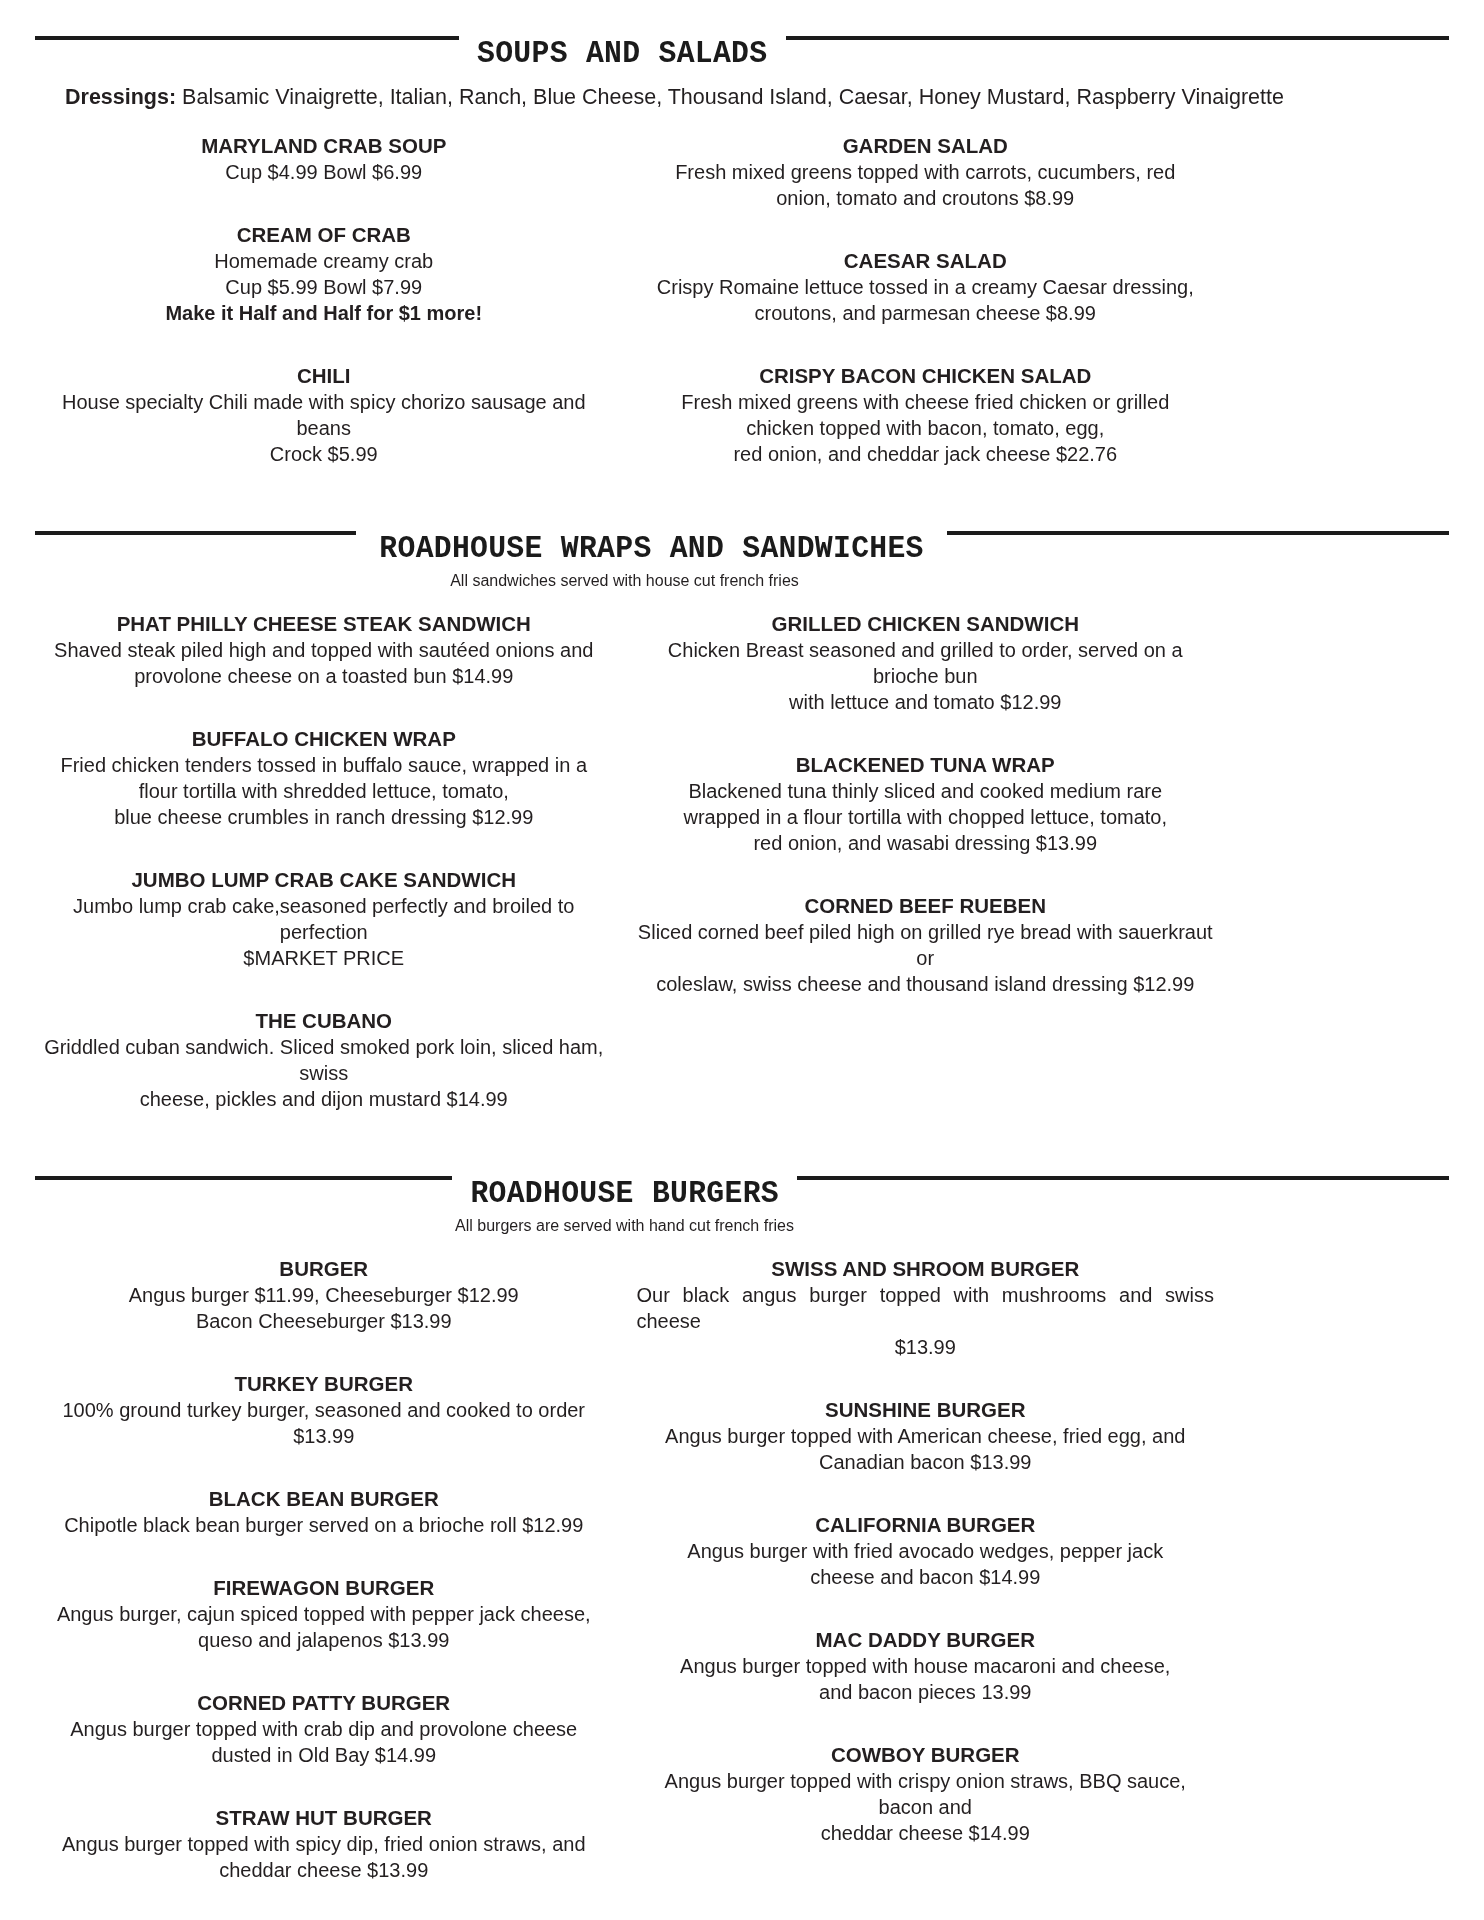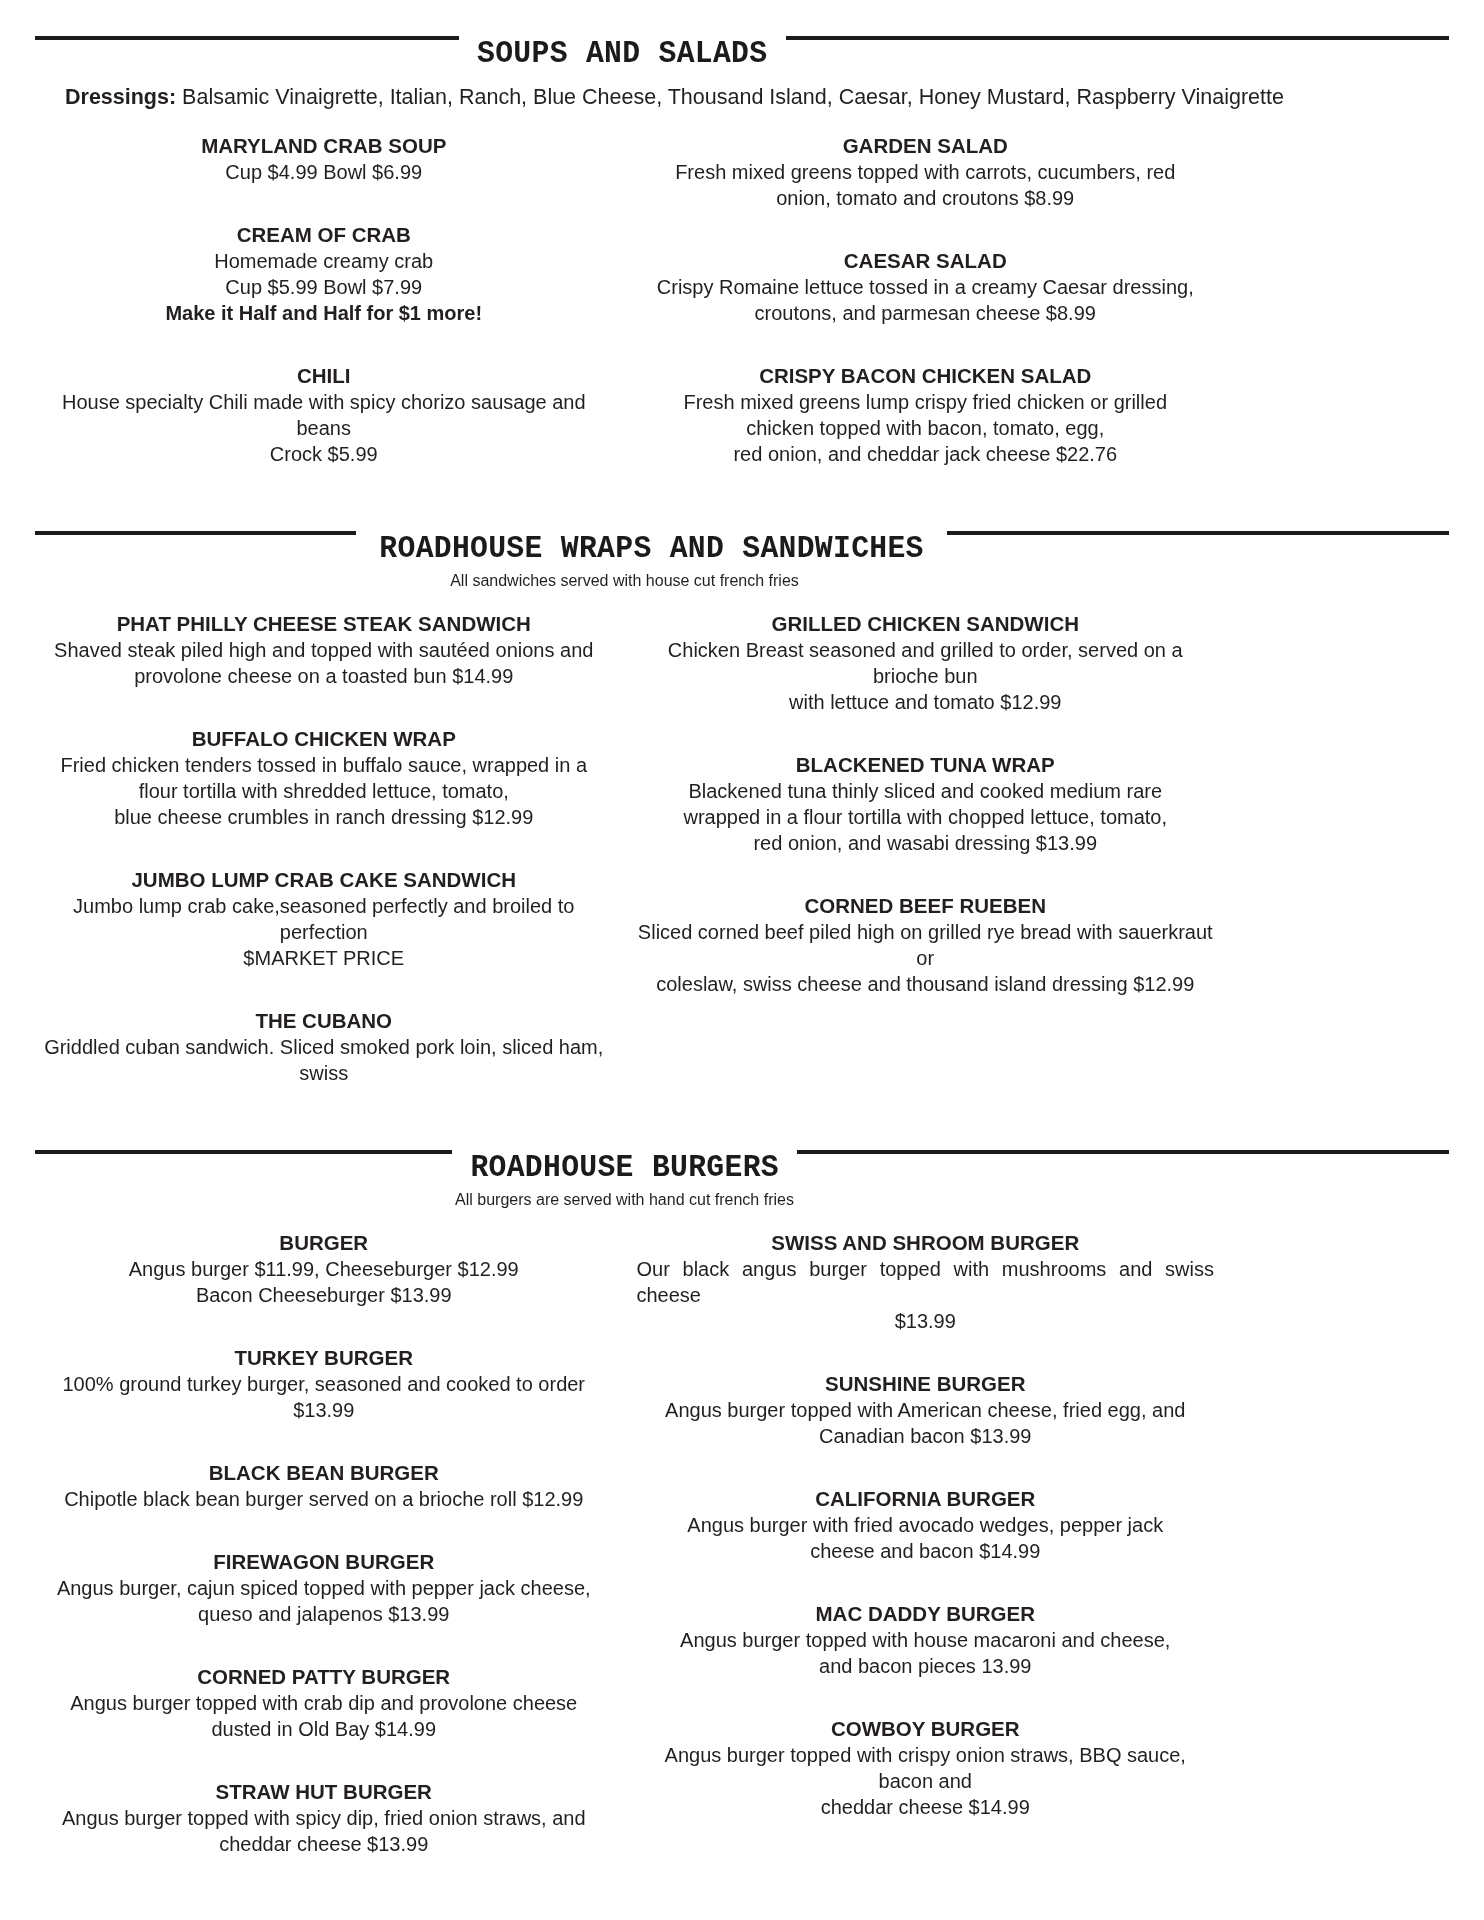--- a/index.html
+++ b/index.html
@@ -93,21 +93,21 @@
           <div class="item">
             <div class="item-name">CAESAR SALAD</div>
             <div class="item-desc">
               <div class="item-line">Crispy Romaine lettuce tossed in a creamy Caesar dressing,</div>
               <div class="item-line">croutons, and parmesan cheese $8.99</div>
             </div>
           </div>
           <div class="item">
             <div class="item-name">CRISPY BACON CHICKEN SALAD</div>
             <div class="item-desc">
-              <div class="item-line">Fresh mixed greens lump crispy fried chicken or grilled</div>
+              <div class="item-line">Fresh mixed greens with cheese fried chicken or grilled</div>
               <div class="item-line">chicken topped with bacon, tomato, egg,</div>
               <div class="item-line">red onion, and cheddar jack cheese $22.76</div>
             </div>
           </div>
         </div>
       </div>
   </section>
 
   <section class="menu-section">
     <div class="spacer-sm"></div>
@@ -138,20 +138,21 @@
             <div class="item-name">JUMBO LUMP CRAB CAKE SANDWICH</div>
             <div class="item-desc">
               <div class="item-line">Jumbo lump crab cake,seasoned perfectly and broiled to perfection</div>
               <div class="item-line">$MARKET PRICE</div>
             </div>
           </div>
           <div class="item">
             <div class="item-name">THE CUBANO</div>
             <div class="item-desc">
               <div class="item-line">Griddled cuban sandwich. Sliced smoked pork loin, sliced ham, swiss</div>
+              <div class="item-line">cheese, pickles and dijon mustard $14.99</div>
             </div>
           </div>
         </div>
         <div class="col">
           <div class="item">
             <div class="item-name">GRILLED CHICKEN SANDWICH</div>
             <div class="item-desc">
               <div class="item-line">Chicken Breast seasoned and grilled to order, served on a brioche bun</div>
               <div class="item-line">with lettuce and tomato $12.99</div>
             </div>

